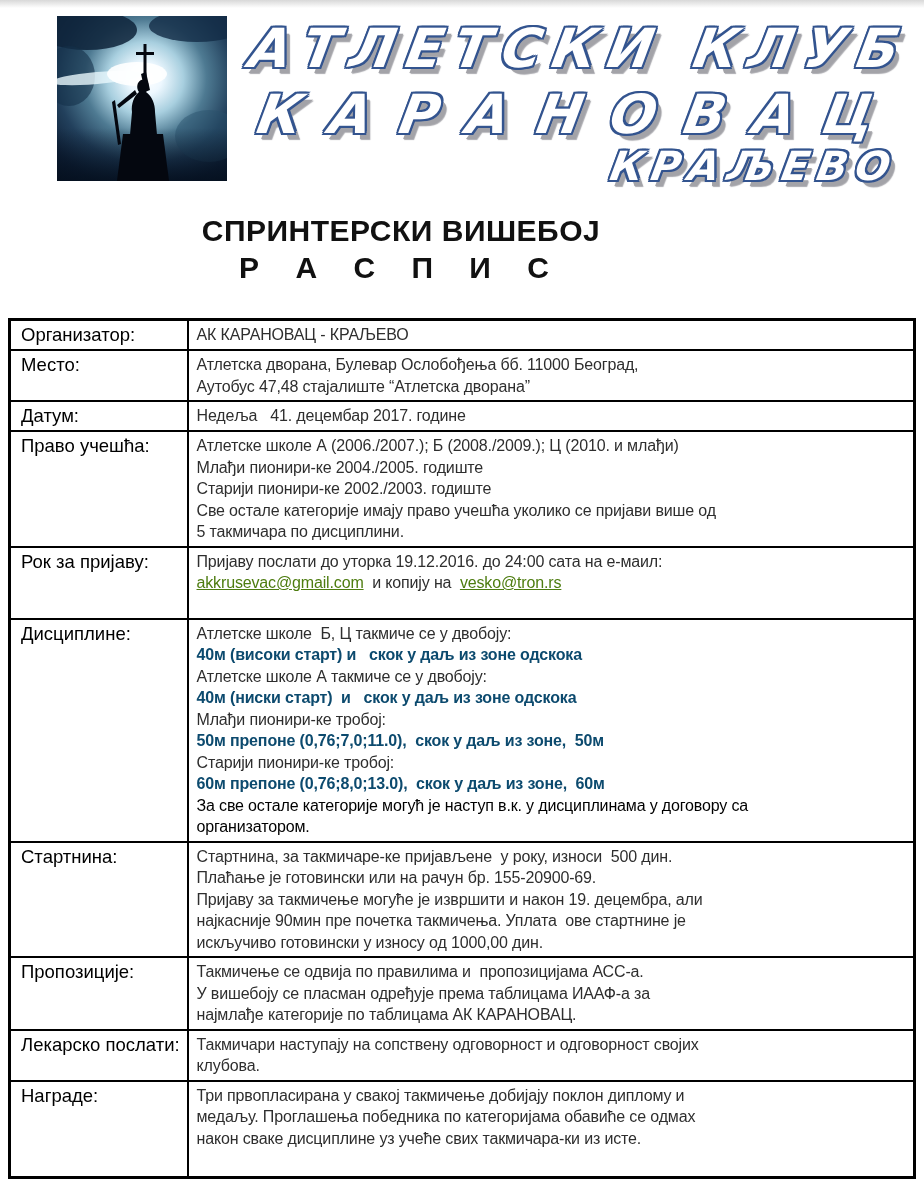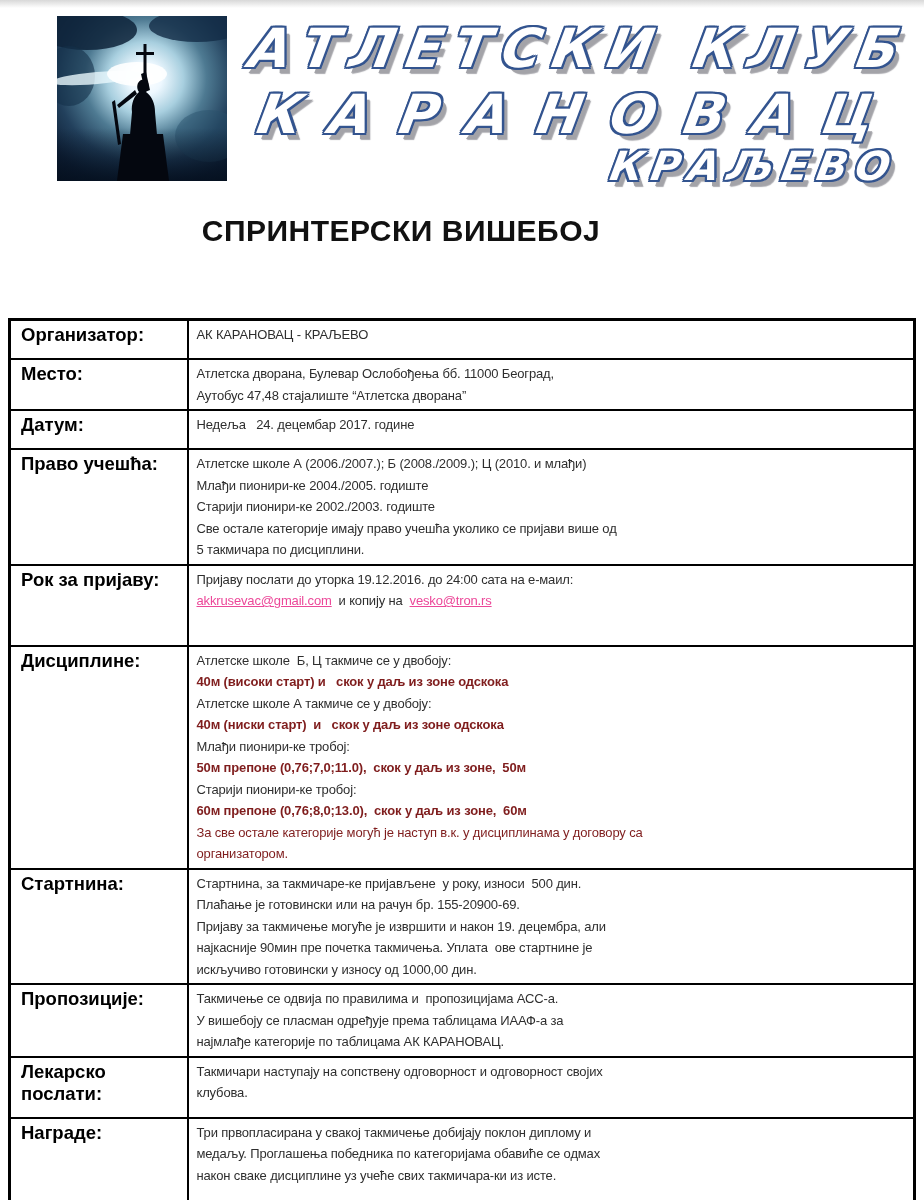--- a/index.html
+++ b/index.html
@@ -38,29 +38,29 @@
   .title-line { font-size:30px; line-height:37px; letter-spacing:0.5px; }
   .title-line3 { letter-spacing:14px; }
   
   .info-table {
     position:absolute; top:318px; left:8px; width:908px;
     border-collapse:collapse; table-layout:fixed; border:3px solid #000;
   }
   .info-table td { border:2px solid #000; vertical-align:top; }
   .label-col { width:178px; }
   .label-cell {
-    font-weight:bold; font-size:18.5px; line-height:22px;
-    padding:3px 4px 12px 10px; color:#000000;
-  }
-  .content-cell { font-size:13px; color:#2e2e2e; padding:3px 8px; letter-spacing:-0.15px; }
+    font-weight:normal; font-size:18.5px; line-height:22px;
+    padding:3px 4px 3px 10px; color:#000000;
+  }
+  .content-cell { font-size:16px; color:#2e2e2e; padding:3px 8px; letter-spacing:-0.15px; }
   .line { line-height:21.5px; min-height:21.5px; white-space:pre-wrap; }
   .line .normal {}
-  .line .bold { font-weight:bold; color:#7f1d1d; }
-  .line .gray { color:#7f1d1d; }
-  .line a { color:#ec4899; }
+  .line .bold { font-weight:bold; color:#0c4a6e; }
+  .line .gray { color:#000000; }
+  .line a { color:#4d7c0f; }
   .row-rok-za-prijavu td { height:64px; }
   .row-nagrade td { height:88px; }
 </style>
 </head>
 <body>
 
 <div class="top-strip"></div>
 
 <div class="logo">
   <svg viewBox="0 0 170 165" width="170" height="165">
@@ -100,20 +100,21 @@
 </div>
 
 <div class="wordart">
   <div class="wa-line wa1">АТЛЕТСКИ КЛУБ</div>
   <div class="wa-line wa2">КАРАНОВАЦ</div>
   <div class="wa-line wa3">КРАЉЕВО</div>
 </div>
 
 <div class="title-block">
   <div class="title-line">СПРИНТЕРСКИ ВИШЕБОЈ</div>
+  <div class="title-line title-line3">Р А С П И С</div>
 </div>
 
 <table class="info-table">
   <colgroup>
     <col class="label-col">
     <col>
   </colgroup>
   <tbody id="table-body">
       <tr class="row-organizator">
         <td class="label-cell">Организатор:</td>
@@ -124,21 +125,21 @@
       <tr class="row-mesto">
         <td class="label-cell">Место:</td>
         <td class="content-cell">
           <div class="line"><span class="normal">Атлетска дворана, Булевар Ослобођења бб. 11000 Београд,</span></div>
           <div class="line"><span class="normal">Аутобус 47,48 стајалиште “Атлетска дворана”</span></div>
         </td>
       </tr>
       <tr class="row-datum">
         <td class="label-cell">Датум:</td>
         <td class="content-cell">
-          <div class="line"><span class="normal">Недеља   24. децембар 2017. године</span></div>
+          <div class="line"><span class="normal">Недеља   41. децембар 2017. године</span></div>
         </td>
       </tr>
       <tr class="row-pravo-ucesca">
         <td class="label-cell">Право учешћа:</td>
         <td class="content-cell">
           <div class="line"><span class="normal">Атлетске школе А (2006./2007.); Б (2008./2009.); Ц (2010. и млађи)</span></div>
           <div class="line"><span class="normal">Млађи пионири-ке 2004./2005. годиште</span></div>
           <div class="line"><span class="normal">Старији пионири-ке 2002./2003. годиште</span></div>
           <div class="line"><span class="normal">Све остале категорије имају право учешћа уколико се пријави више од</span></div>
           <div class="line"><span class="normal">5 такмичара по дисциплини.</span></div>

